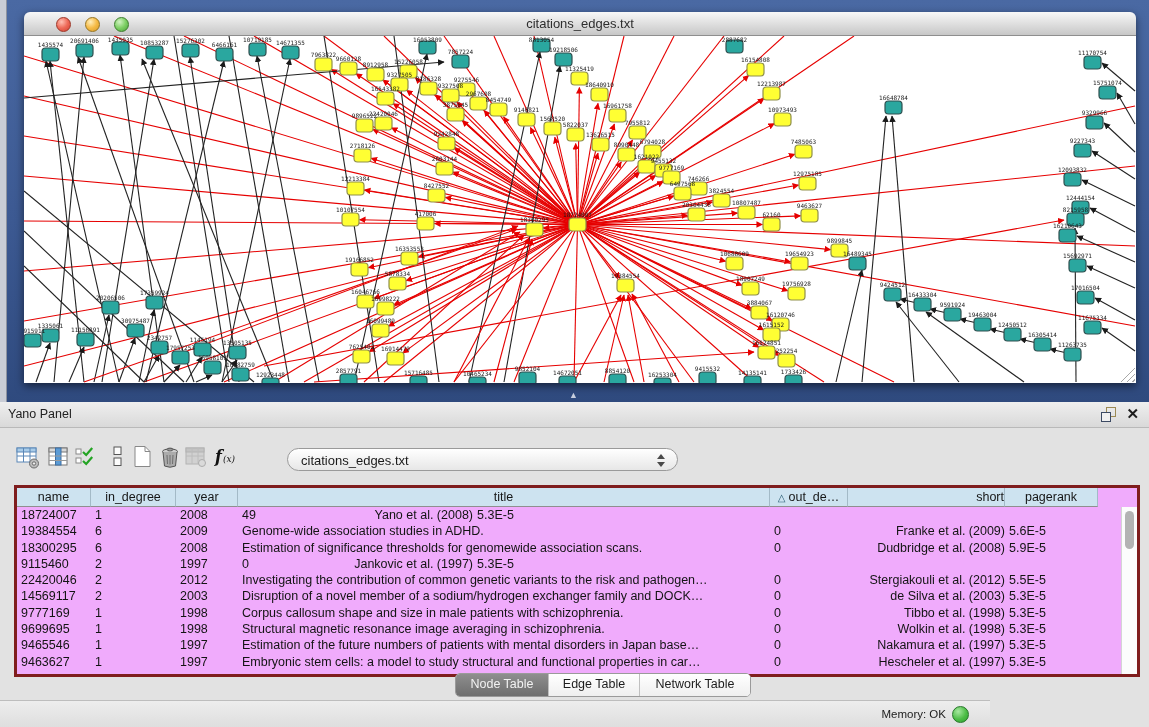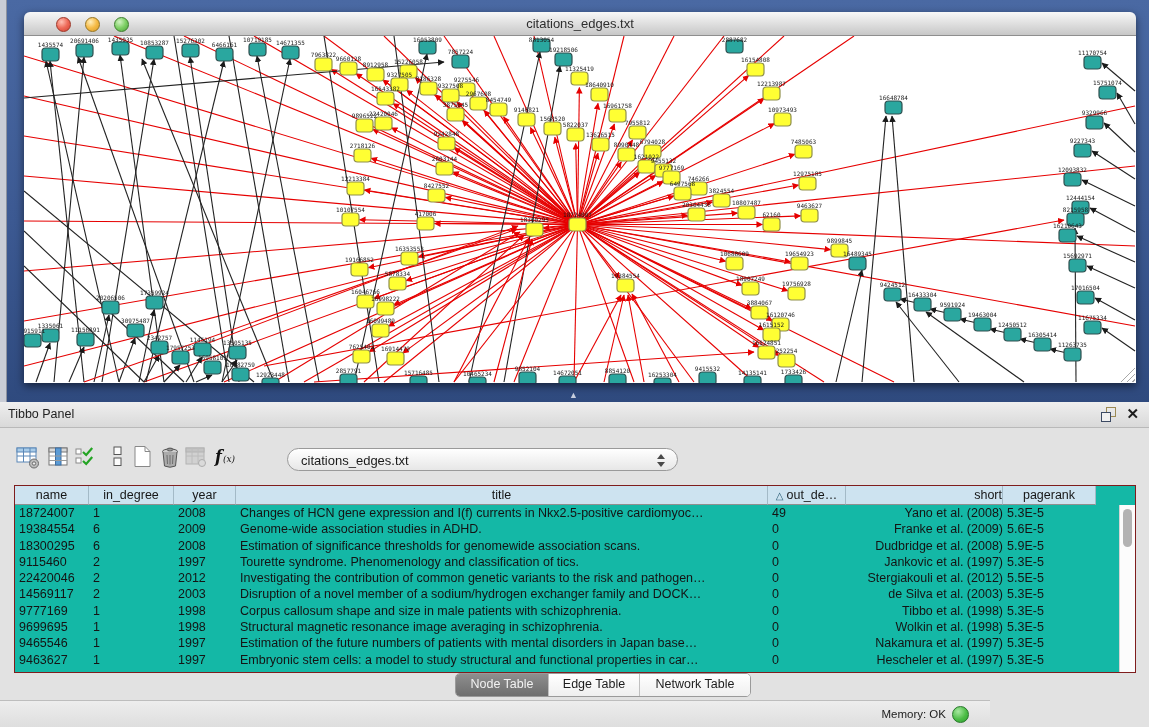--- a/index.html
+++ b/index.html
@@ -44,21 +44,21 @@
   .tool{position:absolute;top:16px;width:26px;height:26px;}
   #dropdown{position:absolute;left:287px;top:20px;width:391px;height:23px;border:1px solid #9a9a9a;
             border-radius:12px;background:linear-gradient(#ffffff,#e7e7e7);
             font-size:13px;color:#1b1b1b;line-height:23px;padding-left:13px;box-sizing:border-box;}
   .updown{position:absolute;right:11px;top:4px;width:9px;height:15px;}
   .updown .up{position:absolute;left:0;top:1px;width:0;height:0;border-left:4.5px solid transparent;border-right:4.5px solid transparent;border-bottom:5px solid #4a4a4a;}
   .updown .dn{position:absolute;left:0;bottom:1px;width:0;height:0;border-left:4.5px solid transparent;border-right:4.5px solid transparent;border-top:5px solid #4a4a4a;}
 
   
   #table-frame{position:absolute;left:14px;top:57px;width:1120px;height:186px;
-               background:#14b8a6;border:1px solid #7f1d1d;overflow:hidden;}
+               background:#f0abfc;border:3px solid #7f1d1d;overflow:hidden;}
   #table-header{display:flex;height:19px;}
   .hcell{box-sizing:border-box;height:19px;line-height:18px;font-size:12.5px;color:#161616;
          text-align:center;background:#cde3f0;border-right:1px solid #a3bac7;border-bottom:1px solid #8f8f8f;
          overflow:hidden;white-space:nowrap;}
   .hcell .sortmark{color:#2a5d75;font-size:10px;margin-right:3px;}
   #table-body{display:block;}
   .trow{display:flex;height:16.3px;}
   .cell{box-sizing:border-box;height:16.3px;line-height:16.1px;font-size:12.5px;color:#141414;
         padding-left:4px;overflow:hidden;white-space:nowrap;}
   .c0{width:74px}.c1{width:85px}.c2{width:62px}.c3{width:532px}
@@ -525,21 +525,21 @@
             <text x="553.5" y="180.5" text-anchor="middle" font-size="6" font-family="DejaVu Sans Mono, monospace" fill="#1a1a1a">18724007</text>
           </g>
       </svg>
       <div id="resize-grip"></div>
     </div>
   </div>
   <div id="splitter-cursor">▲</div>
 </div>
 
 <div id="panel-header">
-  <span class="ptitle">Tibbo Panel</span>
+  <span class="ptitle">Yano Panel</span>
   <span id="float-icon">
     <span class="sq-back"></span>
     <span class="sq-front"></span>
   </span>
   <span id="panel-close">✕</span>
 </div>
 
 <div id="panel-body">
 
   <svg class="tool" style="left:15px">
@@ -609,21 +609,20 @@
         <div class="hcell c3">title</div>
         <div class="hcell c4"><span class="sortmark">△</span>out_de…</div>
         <div class="hcell c5">short</div>
         <div class="hcell c6">pagerank</div>
       </div>
     <div id="table-body">
         <div class="trow">
           <div class="cell c0">18724007</div>
           <div class="cell c1">1</div>
           <div class="cell c2">2008</div>
-          <div class="cell c3">Changes of HCN gene expression and I(f) currents in Nkx2.5-positive cardiomyoc…</div>
           <div class="cell c4">49</div>
           <div class="cell c5">Yano et al. (2008)</div>
           <div class="cell c6">5.3E-5</div>
         </div>
         <div class="trow">
           <div class="cell c0">19384554</div>
           <div class="cell c1">6</div>
           <div class="cell c2">2009</div>
           <div class="cell c3">Genome-wide association studies in ADHD.</div>
           <div class="cell c4">0</div>
@@ -636,21 +635,20 @@
           <div class="cell c2">2008</div>
           <div class="cell c3">Estimation of significance thresholds for genomewide association scans.</div>
           <div class="cell c4">0</div>
           <div class="cell c5">Dudbridge et al. (2008)</div>
           <div class="cell c6">5.9E-5</div>
         </div>
         <div class="trow">
           <div class="cell c0">9115460</div>
           <div class="cell c1">2</div>
           <div class="cell c2">1997</div>
-          <div class="cell c3">Tourette syndrome. Phenomenology and classification of tics.</div>
           <div class="cell c4">0</div>
           <div class="cell c5">Jankovic et al. (1997)</div>
           <div class="cell c6">5.3E-5</div>
         </div>
         <div class="trow">
           <div class="cell c0">22420046</div>
           <div class="cell c1">2</div>
           <div class="cell c2">2012</div>
           <div class="cell c3">Investigating the contribution of common genetic variants to the risk and pathogen…</div>
           <div class="cell c4">0</div>

